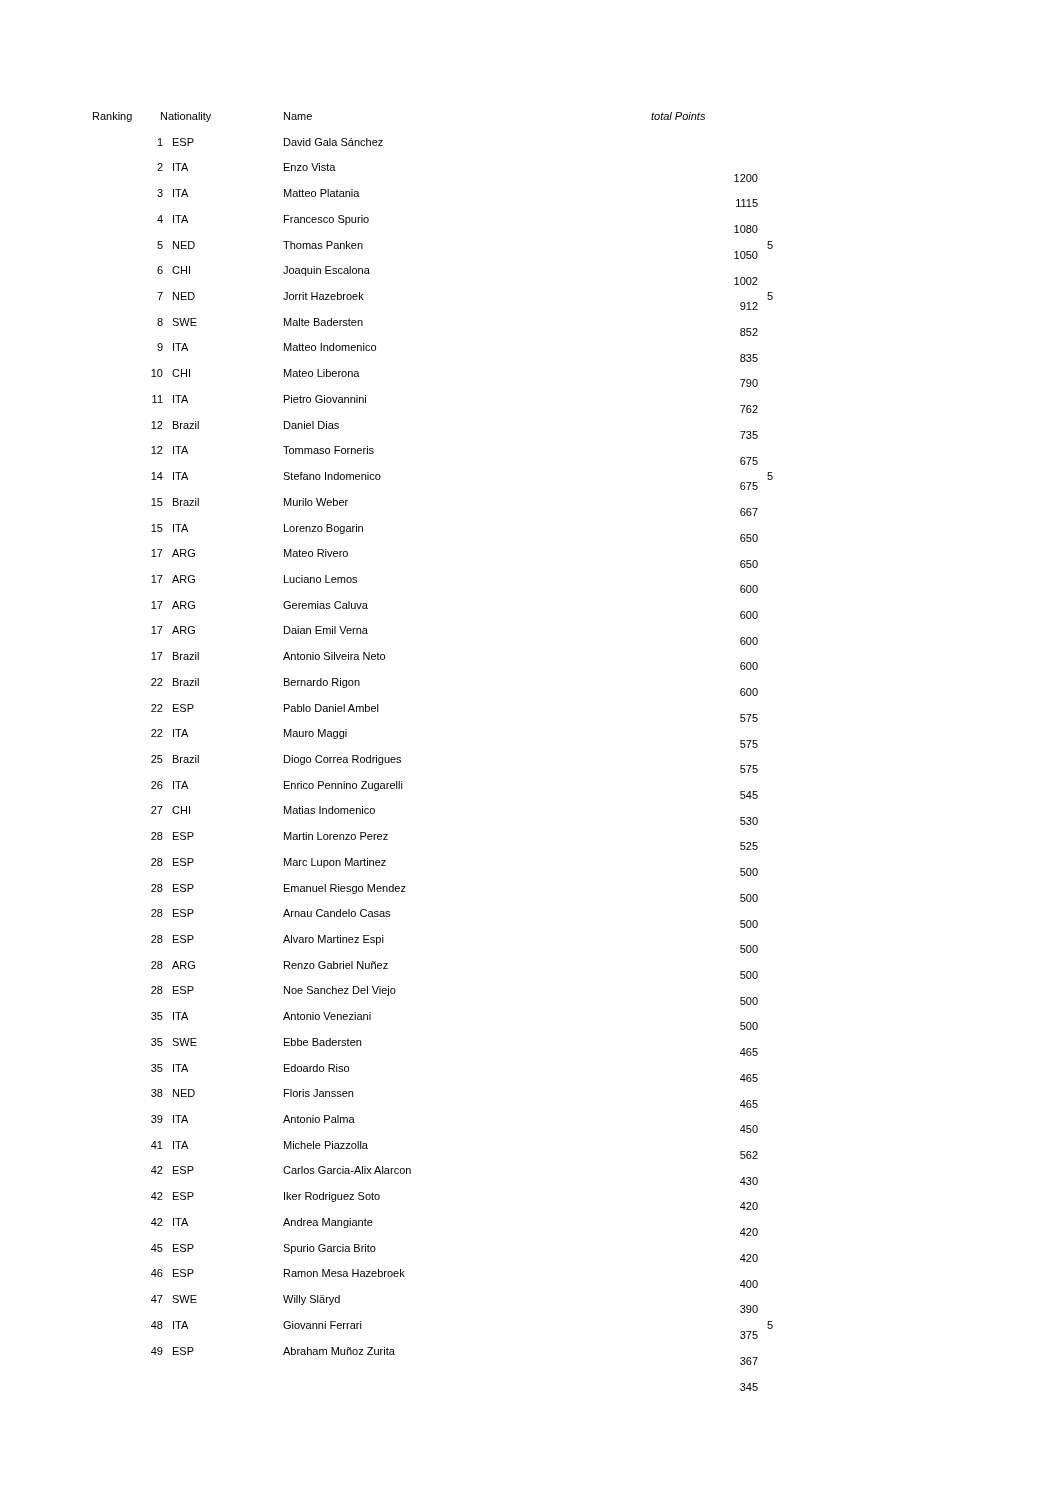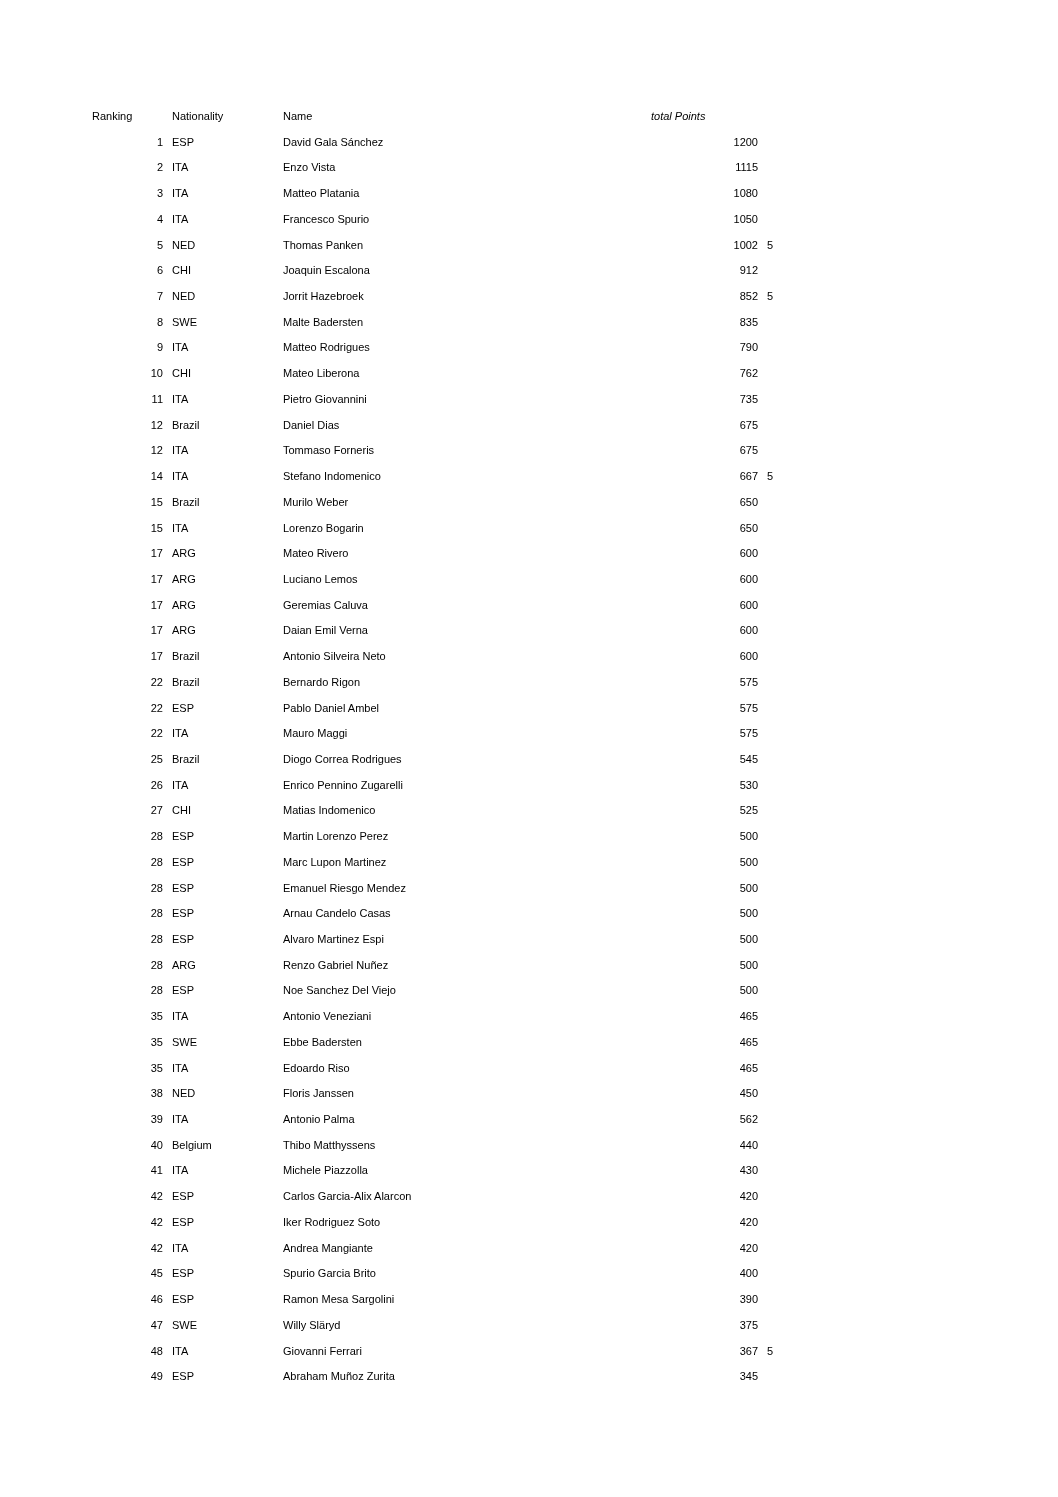--- a/index.html
+++ b/index.html
@@ -18,24 +18,24 @@
   .row { position: relative; height: 25.72px; }
   .cell {
     position: absolute;
     top: 0;
     white-space: nowrap;
     line-height: 25.72px;
   }
   .rank  { left: 92px;  width: 71px;  text-align: right; }
   .nat   { left: 172px; }
   .name  { left: 283px; }
-  .pts   { left: 560px; width: 198px; text-align: right; }
+  .pts   { left: 560px; width: 198px; text-align: right; margin-top: 36px; }
   .half  { left: 767px; width: 20px;  text-align: left; }
   .h-rank { left: 92px; }
-  .h-nat  { left: 172px; }
+  .h-nat  { left: 160px; }
   .h-name { left: 283px; }
   .h-pts  { left: 651px; font-style: italic; }
 </style>
 </head>
 <body>
 
 <div class="page">
   <div class="table">
     <div class="row">
       <span class="cell h-rank">Ranking</span>
@@ -96,21 +96,21 @@
         <div class="row">
     <span class="cell rank">8</span>
     <span class="cell nat">SWE</span>
     <span class="cell name">Malte Badersten</span>
     <span class="cell pts">835</span>
     <span class="cell half"></span>
   </div>
         <div class="row">
     <span class="cell rank">9</span>
     <span class="cell nat">ITA</span>
-    <span class="cell name">Matteo Rodrigues</span>
+    <span class="cell name">Matteo Indomenico</span>
     <span class="cell pts">790</span>
     <span class="cell half"></span>
   </div>
         <div class="row">
     <span class="cell rank">10</span>
     <span class="cell nat">CHI</span>
     <span class="cell name">Mateo Liberona</span>
     <span class="cell pts">762</span>
     <span class="cell half"></span>
   </div>
@@ -311,27 +311,20 @@
     <span class="cell half"></span>
   </div>
         <div class="row">
     <span class="cell rank">39</span>
     <span class="cell nat">ITA</span>
     <span class="cell name">Antonio Palma</span>
     <span class="cell pts">562</span>
     <span class="cell half"></span>
   </div>
         <div class="row">
-    <span class="cell rank">40</span>
-    <span class="cell nat">Belgium</span>
-    <span class="cell name">Thibo Matthyssens</span>
-    <span class="cell pts">440</span>
-    <span class="cell half"></span>
-  </div>
-        <div class="row">
     <span class="cell rank">41</span>
     <span class="cell nat">ITA</span>
     <span class="cell name">Michele Piazzolla</span>
     <span class="cell pts">430</span>
     <span class="cell half"></span>
   </div>
         <div class="row">
     <span class="cell rank">42</span>
     <span class="cell nat">ESP</span>
     <span class="cell name">Carlos Garcia-Alix Alarcon</span>
@@ -355,21 +348,21 @@
         <div class="row">
     <span class="cell rank">45</span>
     <span class="cell nat">ESP</span>
     <span class="cell name">Spurio Garcia Brito</span>
     <span class="cell pts">400</span>
     <span class="cell half"></span>
   </div>
         <div class="row">
     <span class="cell rank">46</span>
     <span class="cell nat">ESP</span>
-    <span class="cell name">Ramon Mesa Sargolini</span>
+    <span class="cell name">Ramon Mesa Hazebroek</span>
     <span class="cell pts">390</span>
     <span class="cell half"></span>
   </div>
         <div class="row">
     <span class="cell rank">47</span>
     <span class="cell nat">SWE</span>
     <span class="cell name">Willy Släryd</span>
     <span class="cell pts">375</span>
     <span class="cell half"></span>
   </div>

